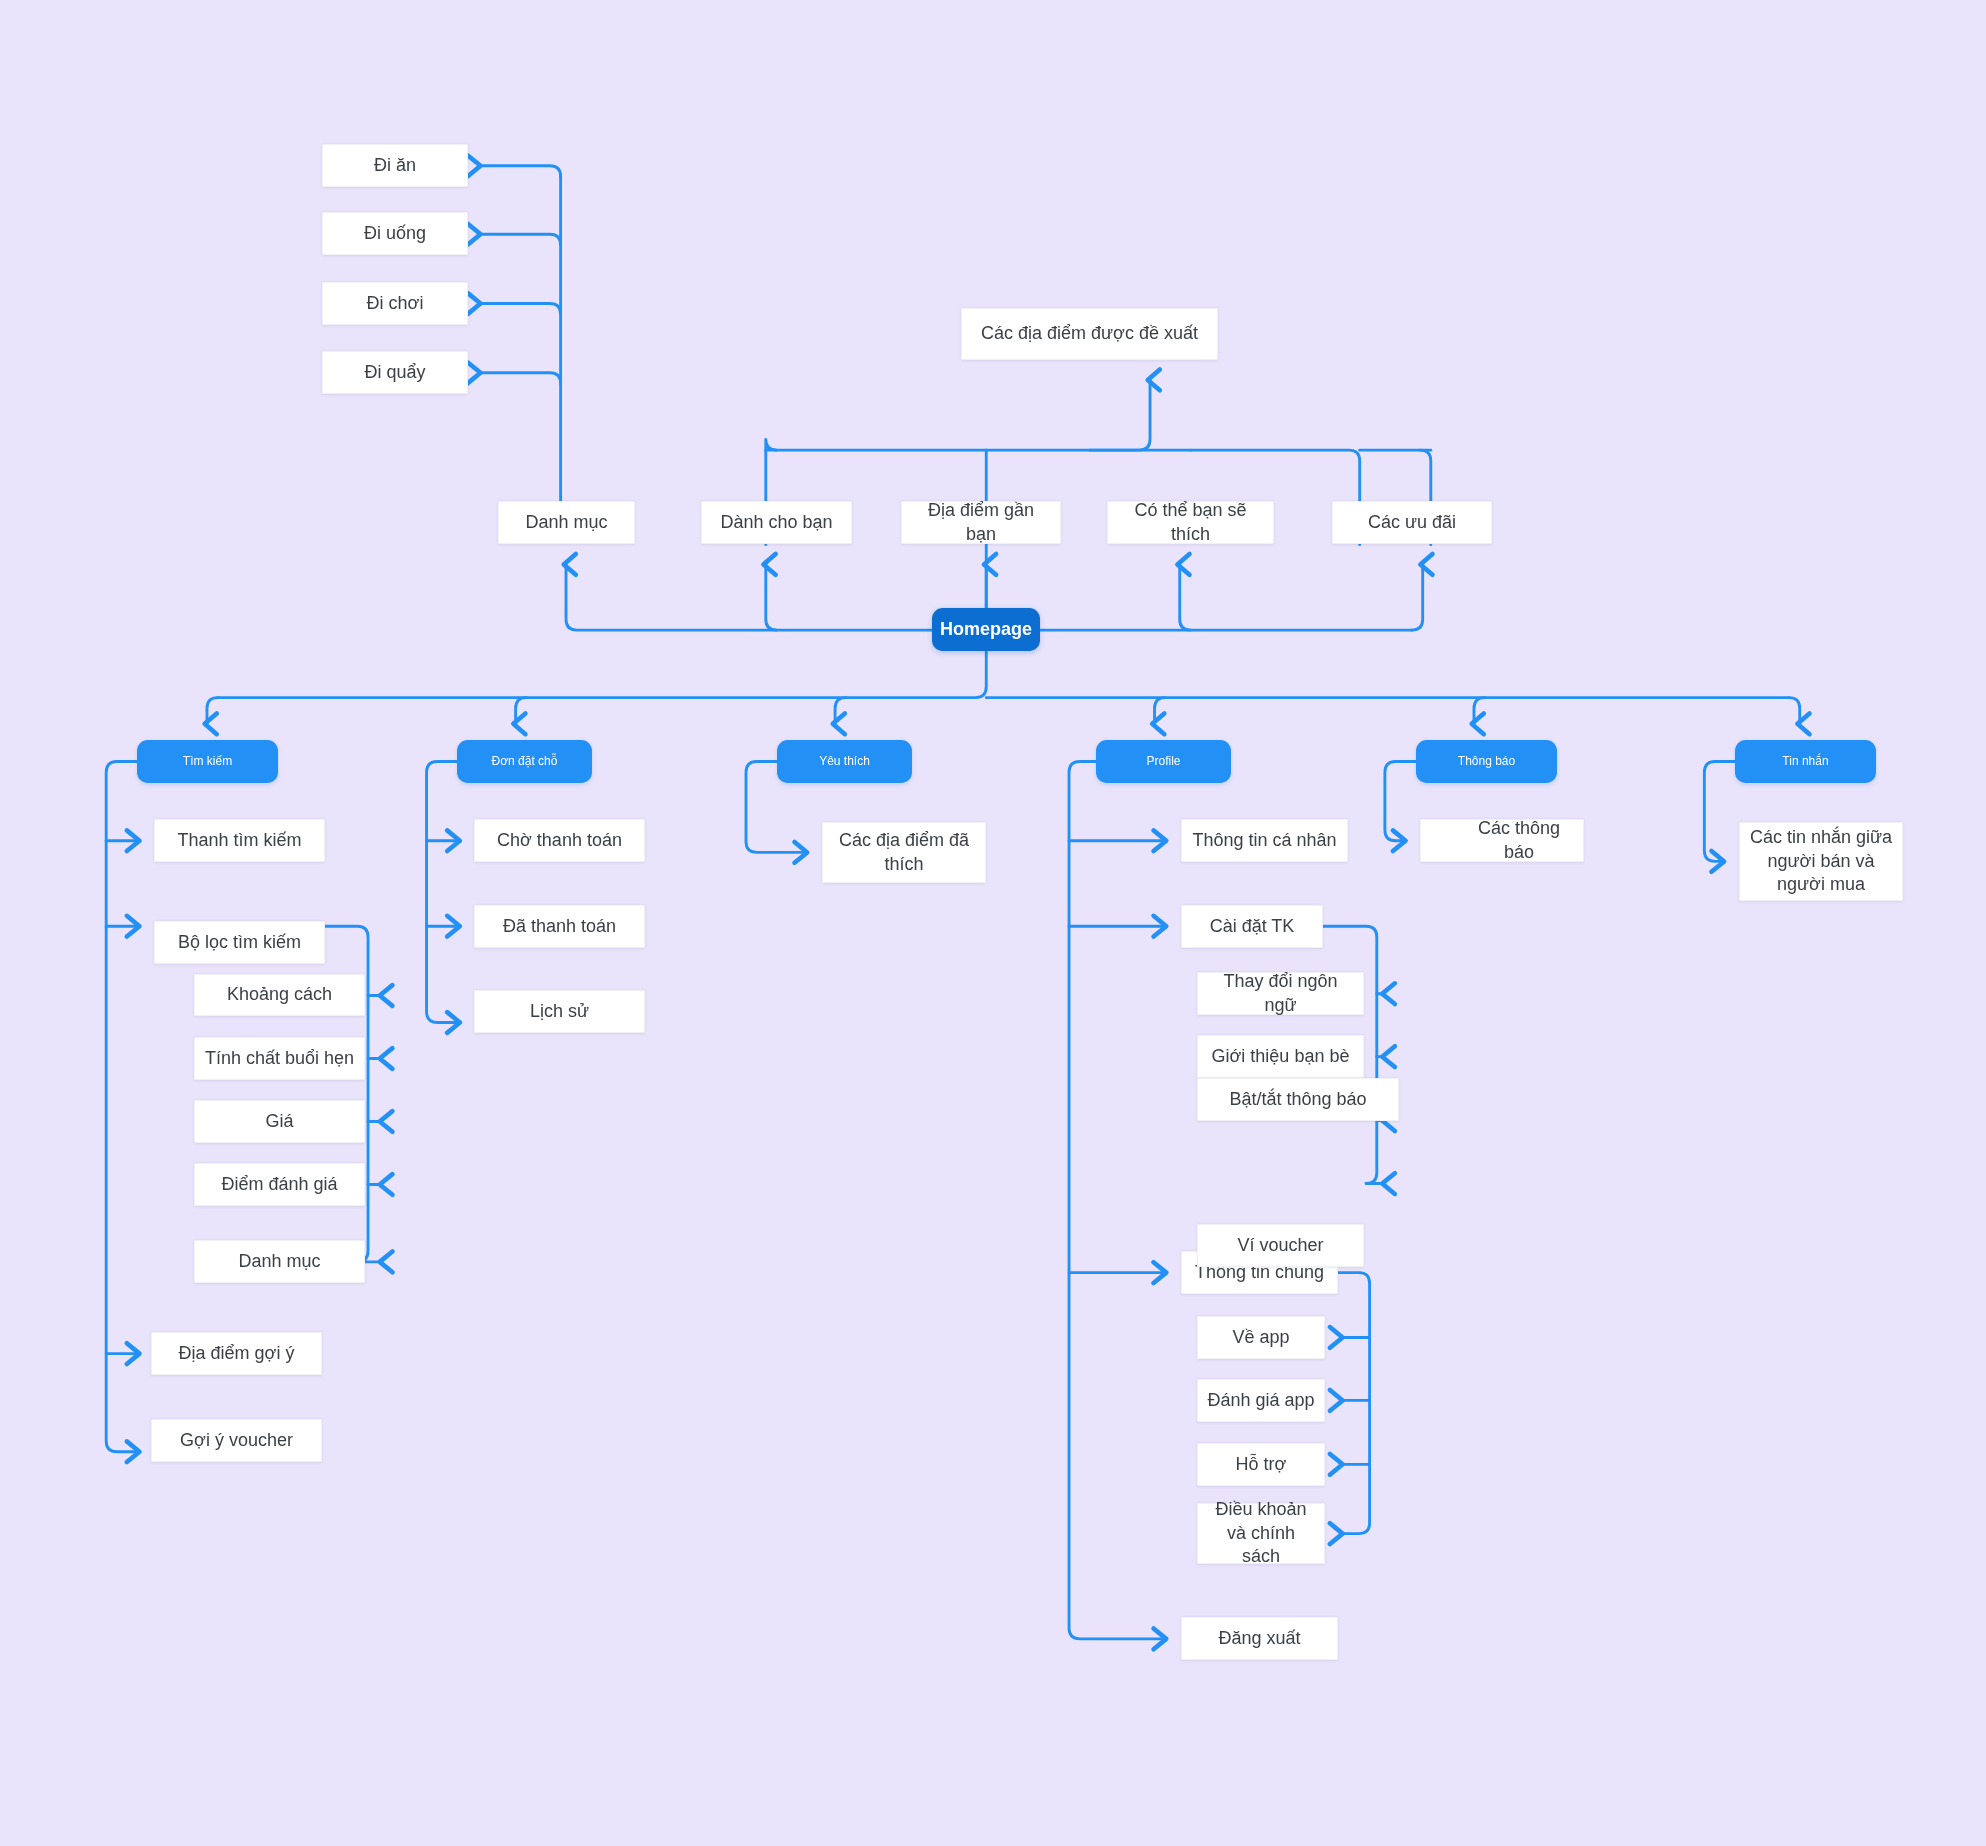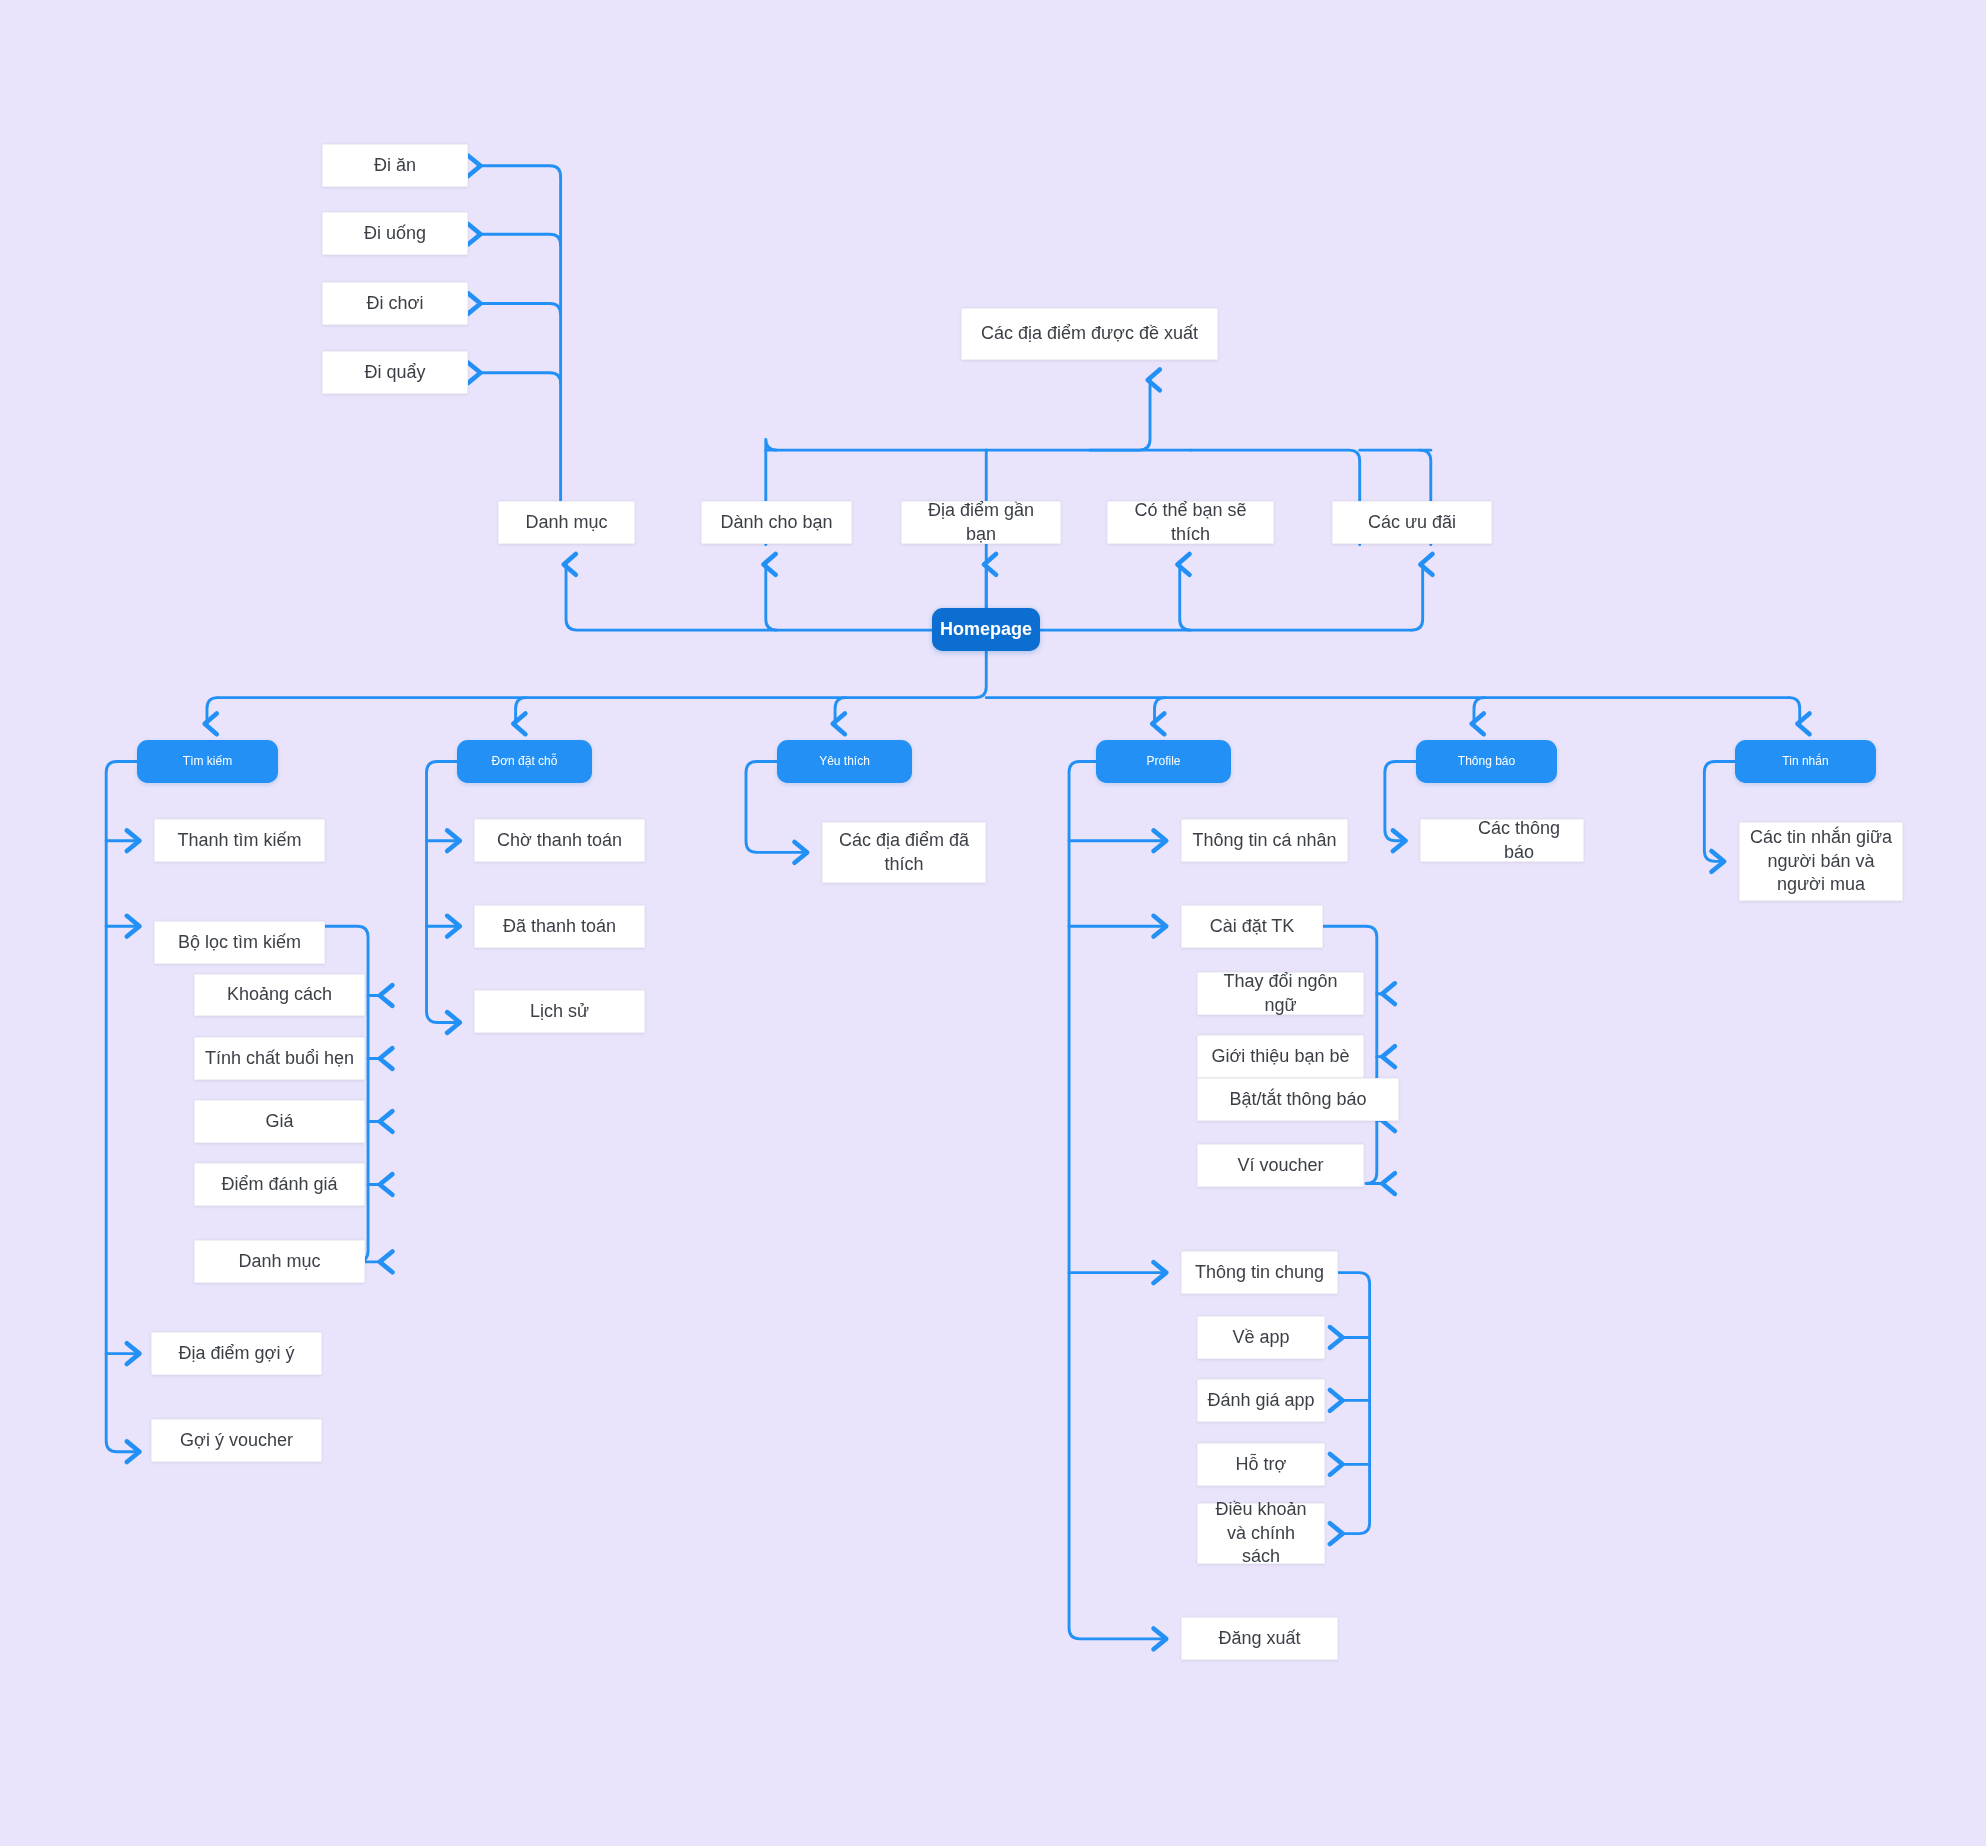--- a/index.html
+++ b/index.html
@@ -195,21 +195,21 @@
   <div class="node plain" style="left:822px;top:822px;width:164px;height:61px;">Các địa điểm đã thích</div>
 
   <div class="node plain" style="left:1181px;top:819px;width:167px;height:43px;">Thông tin cá nhân</div>
   <div class="node plain" style="left:1181px;top:905px;width:142px;height:43px;">Cài đặt TK</div>
   <div class="node plain" style="left:1181px;top:1251px;width:157px;height:43px;">Thông  tin chung</div>
   <div class="node plain" style="left:1181px;top:1617px;width:157px;height:43px;">Đăng xuất</div>
 
   <div class="node plain" style="left:1197px;top:972px;width:167px;height:43px;">Thay đổi ngôn ngữ</div>
   <div class="node plain" style="left:1197px;top:1035px;width:167px;height:43px;">Giới thiệu bạn bè</div>
   <div class="node plain" style="left:1197px;top:1078px;width:202px;height:43px;">Bật/tắt thông báo</div>
-  <div class="node plain" style="left:1197px;top:1144px;width:167px;height:43px;">Ví voucher</div>
+  <div class="node plain" style="left:1197px;top:1224px;width:167px;height:43px;">Ví voucher</div>
 
   <div class="node plain" style="left:1197px;top:1316px;width:128px;height:43px;">Về app</div>
   <div class="node plain" style="left:1197px;top:1379px;width:128px;height:43px;">Đánh giá app</div>
   <div class="node plain" style="left:1197px;top:1443px;width:128px;height:43px;">Hỗ trợ</div>
   <div class="node plain" style="left:1197px;top:1503px;width:128px;height:61px;">Điều khoản và chính sách</div>
 
   <div class="node plain" style="left:1420px;top:819px;width:164px;height:43px;padding-left:43px;">Các thông báo</div>
 
   <div class="node plain" style="left:1739px;top:822px;width:164px;height:79px;">Các tin nhắn giữa người bán và người mua</div>
 

